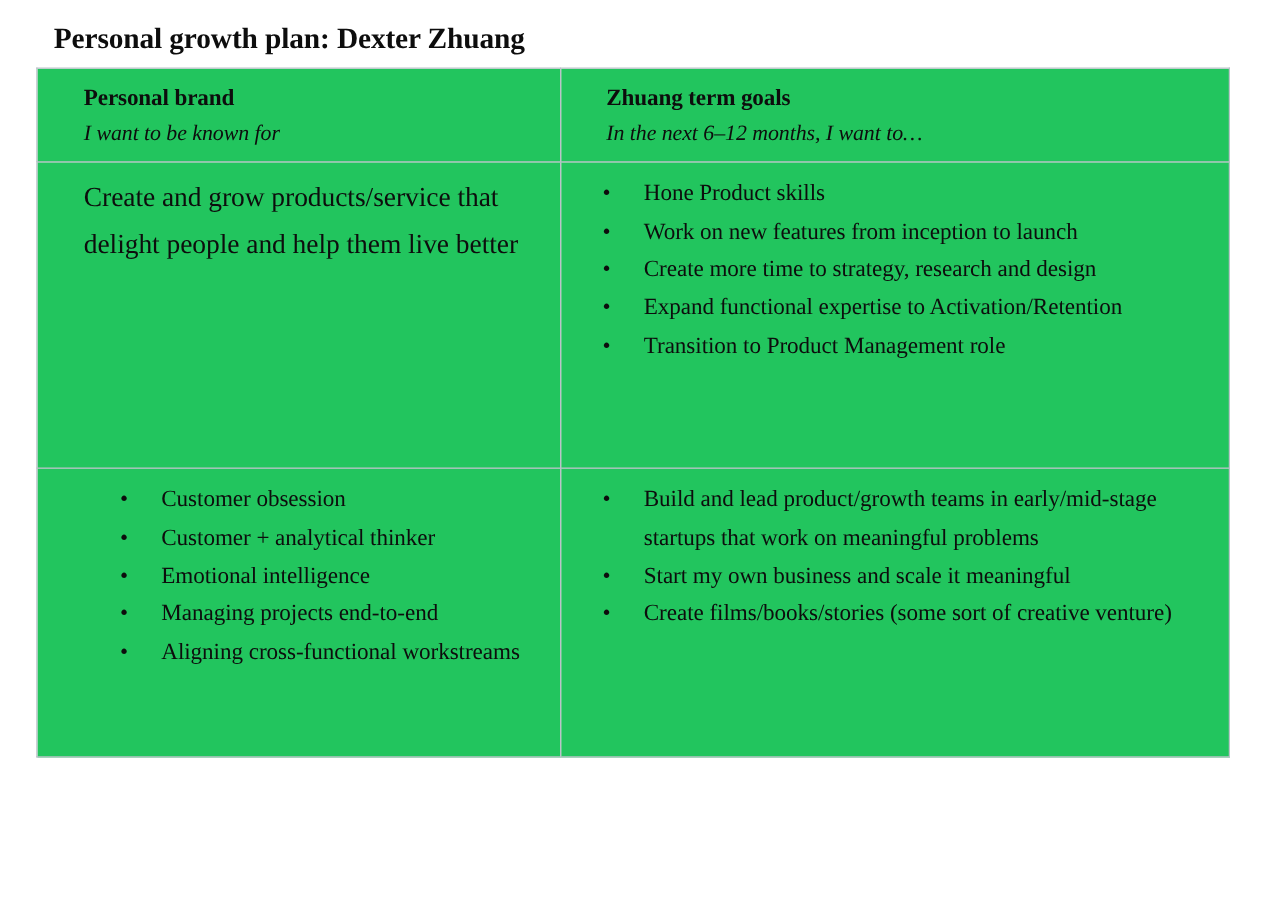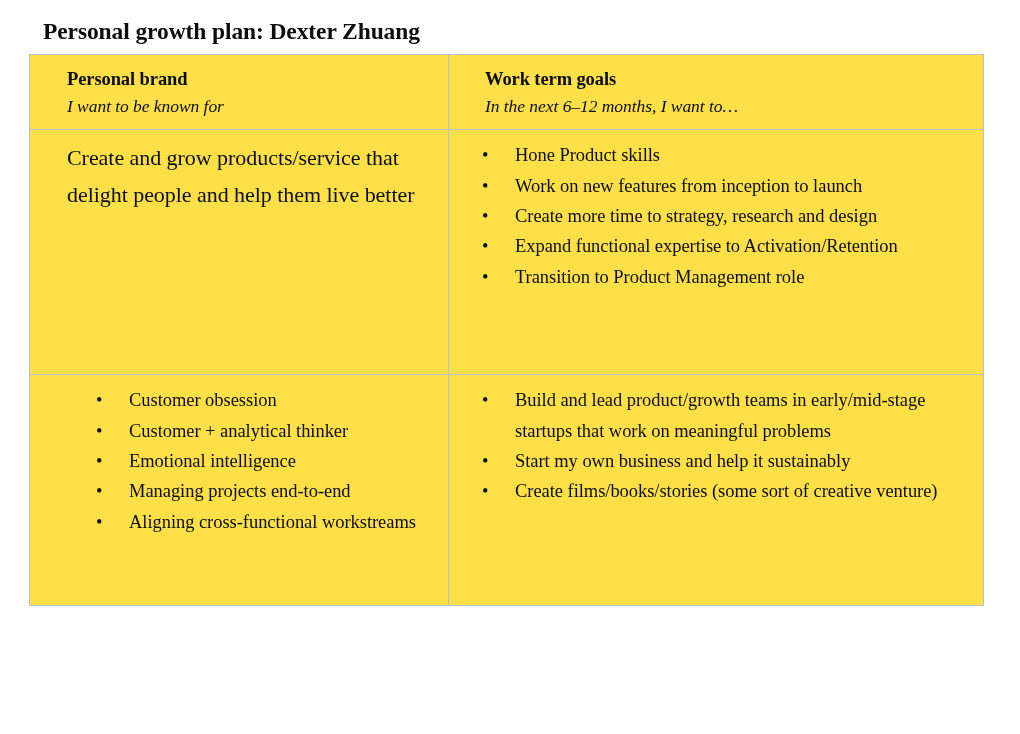--- a/index.html
+++ b/index.html
@@ -40,21 +40,21 @@
     top: 54px;
     width: 954px;
     border-collapse: collapse;
     table-layout: fixed;
   }
 
   .growth-table td {
     border: 1px solid #bcc1c9;
     vertical-align: top;
     padding: 0;
-    background: #fde047;
+    background: #22c55e;
   }
 
   .col-left  { width: 419px; }
   .col-right { width: 535px; }
 
   
   .cell-head {
     padding: 13px 10px 12px 37px;
   }
   .cell-head.right {
@@ -142,21 +142,21 @@
 
       <tr>
         <td>
           <div class="cell-head">
             <div class="head-title">Personal brand</div>
             <div class="head-sub">I want to be known for</div>
           </div>
         </td>
         <td>
           <div class="cell-head right">
-            <div class="head-title">Work term goals</div>
+            <div class="head-title">Zhuang term goals</div>
             <div class="head-sub">In the next 6–12 months, I want to…</div>
           </div>
         </td>
       </tr>
 
       <tr>
         <td class="cell-brand">
           <div class="cell-body">
             <div class="para">Create and grow products/service that delight people and help them live better</div>
           </div>
@@ -184,21 +184,21 @@
                 <li><span class="dot">•</span><span>Emotional intelligence</span></li>
                 <li><span class="dot">•</span><span>Managing projects end-to-end</span></li>
                 <li><span class="dot">•</span><span>Aligning cross-functional workstreams</span></li>
               </ul>
           </div>
         </td>
         <td class="cell-long">
           <div class="cell-body right">
             <ul class="bullets right-col">
                 <li><span class="dot">•</span><span>Build and lead product/growth teams in early/mid-stage startups that work on meaningful problems</span></li>
-                <li><span class="dot">•</span><span>Start my own business and help it sustainably</span></li>
+                <li><span class="dot">•</span><span>Start my own business and scale it meaningful</span></li>
                 <li><span class="dot">•</span><span>Create films/books/stories (some sort of creative venture)</span></li>
               </ul>
           </div>
         </td>
       </tr>
     </tbody>
   </table>
 
 </div>
 

